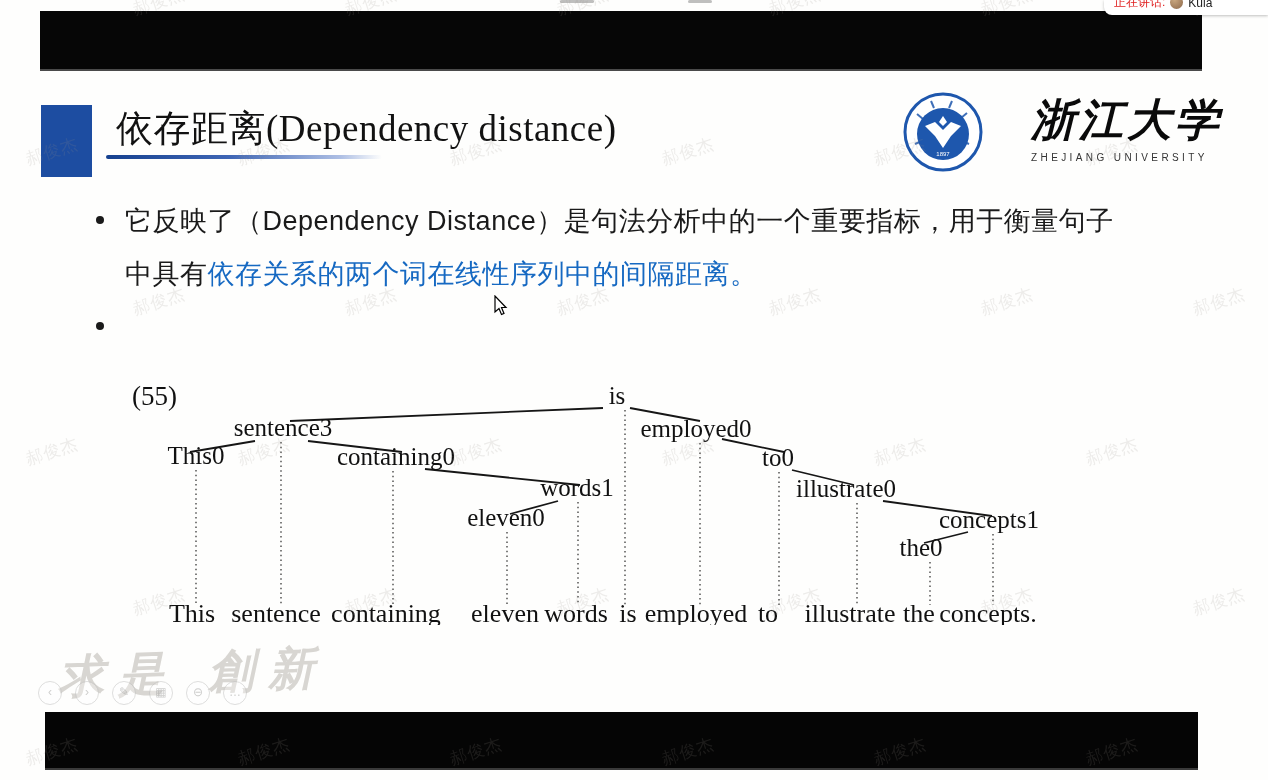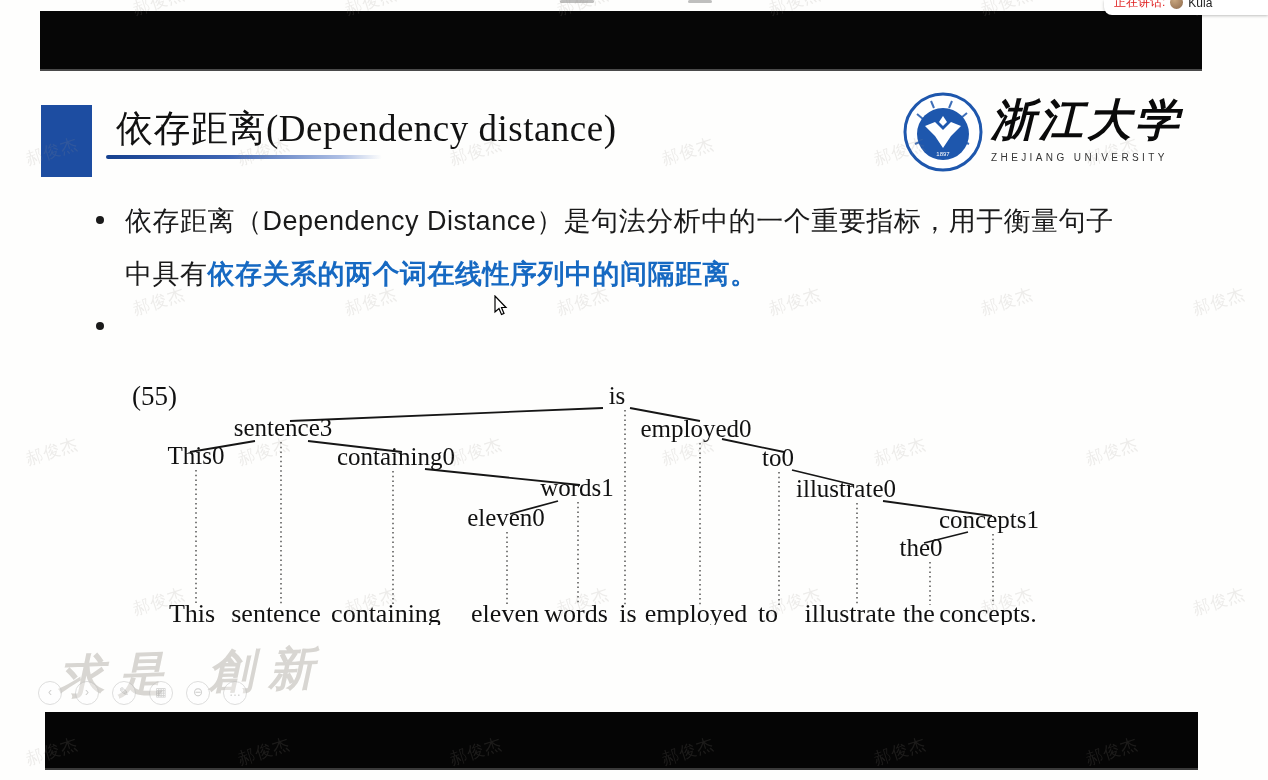--- a/index.html
+++ b/index.html
@@ -12,29 +12,29 @@
            border-bottom:2px solid #3a3a3a;}
   
   .speck{position:absolute;top:0;height:3px;background:#8a8a8a;opacity:.55;border-radius:2px;}
   
   .blue-square{position:absolute;left:41px;top:105px;width:51px;height:72px;background:#1d4da1;}
   .slide-title{position:absolute;left:116px;top:104px;font-family:"Liberation Serif",serif;
            font-size:37px;color:#121212;letter-spacing:.5px;white-space:nowrap;}
   .title-underline{position:absolute;left:106px;top:155px;width:276px;height:4px;border-radius:2px;
            background:linear-gradient(90deg,#16418f 0%,#3f66b5 45%,#aebfe4 85%,rgba(255,255,255,0) 100%);}
   
-  .logo{position:absolute;left:903px;top:92px;display:flex;align-items:flex-start;}
+  .logo{position:absolute;left:903px;top:92px;display:flex;align-items:flex-start;gap:40px;}
   .logo-right{margin-left:8px;}
   .logo-zh{font-family:"Liberation Serif",serif;font-weight:bold;font-style:italic;
            font-size:44px;color:#0a0a0a;letter-spacing:4px;line-height:58px;white-space:nowrap;}
   .logo-en{font-size:10px;color:#333;letter-spacing:3.4px;font-weight:normal;margin-top:2px;}
   
   .bullet-dot{position:absolute;width:8px;height:8px;border-radius:50%;background:#1a1a1a;}
   .bullet-line{position:absolute;left:125px;font-size:27px;color:#1a1a1a;letter-spacing:.5px;white-space:nowrap;}
-  .em-blue{color:#1669c2;font-weight:bold;}
+  .em-blue{color:#1669c2;font-weight:normal;}
   
   .tree-figure{position:absolute;left:40px;top:375px;width:1160px;height:250px;}
   
   .motto{position:absolute;left:58px;top:642px;font-family:"DejaVu Serif",serif;font-weight:bold;
          font-style:italic;font-size:46px;color:#d8d6d2;letter-spacing:14px;transform:rotate(-2deg);
          white-space:nowrap;}
   .controls{position:absolute;left:38px;top:681px;display:flex;gap:13px;opacity:.5;}
   .ctl{width:22px;height:22px;border:1px solid #bdbdbd;border-radius:50%;background:rgba(255,255,255,.6);
        color:#9e9e9e;font-size:12px;line-height:21px;text-align:center;cursor:pointer;user-select:none;}
   
@@ -84,21 +84,21 @@
       <text x="40" y="64" text-anchor="middle" font-size="6" fill="#ffffff" font-family="Liberation Sans, sans-serif">1897</text>
     </svg>
     <div class="logo-right">
       <div class="logo-zh">浙江大学</div>
       <div class="logo-en">ZHEJIANG UNIVERSITY</div>
     </div>
   </div>
 
   <div class="bullet-dot" style="left:96px;top:216px;"></div>
   <div class="bullet-line" style="top:203px;">
-    <span>依存距离（Dependency Distance）是句法分析中的一个重要指标，用于衡量句子</span>
+    <span>它反映了（Dependency Distance）是句法分析中的一个重要指标，用于衡量句子</span>
   </div>
   <div class="bullet-line" style="top:256px;">
     <span>中具有</span><span class="em-blue">依存关系的两个词在线性序列中的间隔距离。</span>
   </div>
   <div class="bullet-dot" style="left:96px;top:322px;"></div>
 
   <div class="tree-figure">
     <svg id="tree-svg" width="1160" height="250" viewBox="0 0 1160 250">
         <line x1="156" y1="95" x2="156" y2="230" stroke="#2a2a2a" stroke-width="1.2" stroke-dasharray="1.5 3.2"></line>
         <line x1="241" y1="67" x2="241" y2="230" stroke="#2a2a2a" stroke-width="1.2" stroke-dasharray="1.5 3.2"></line>

